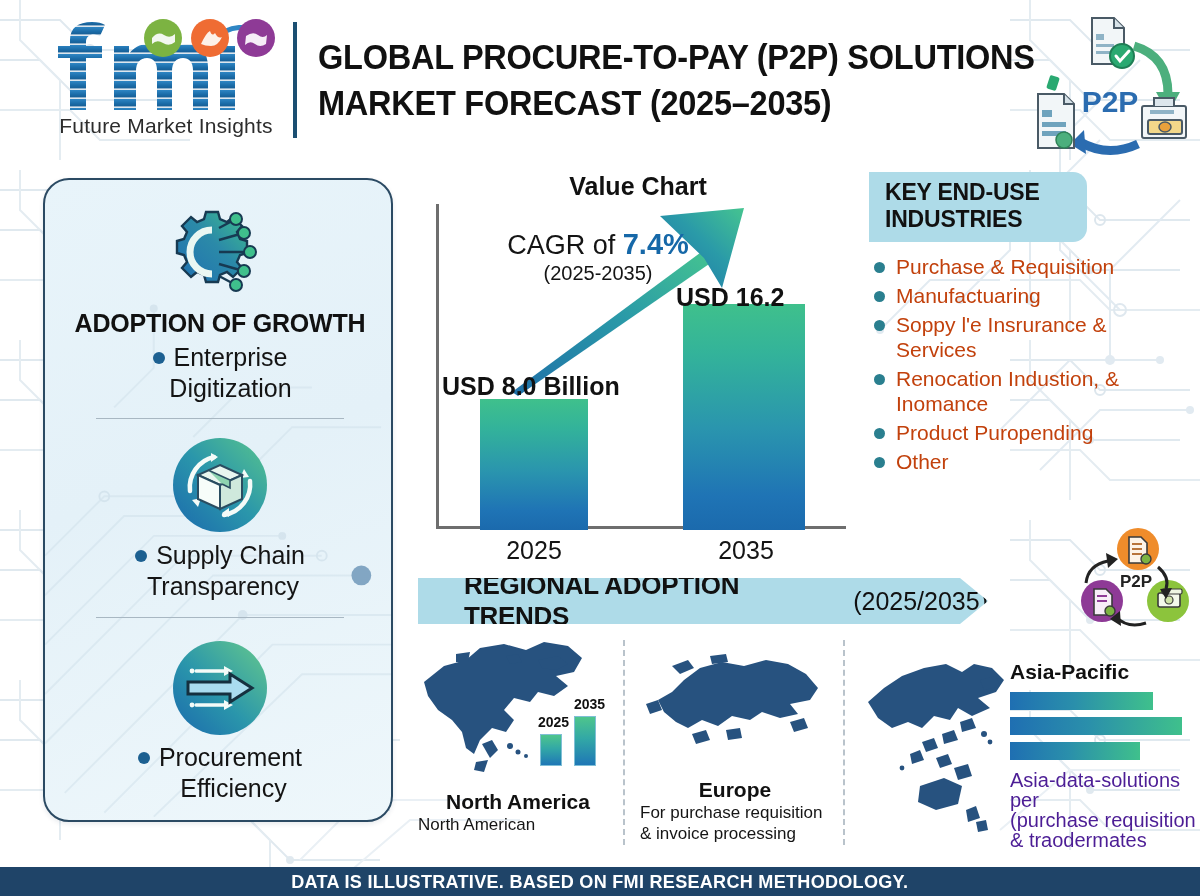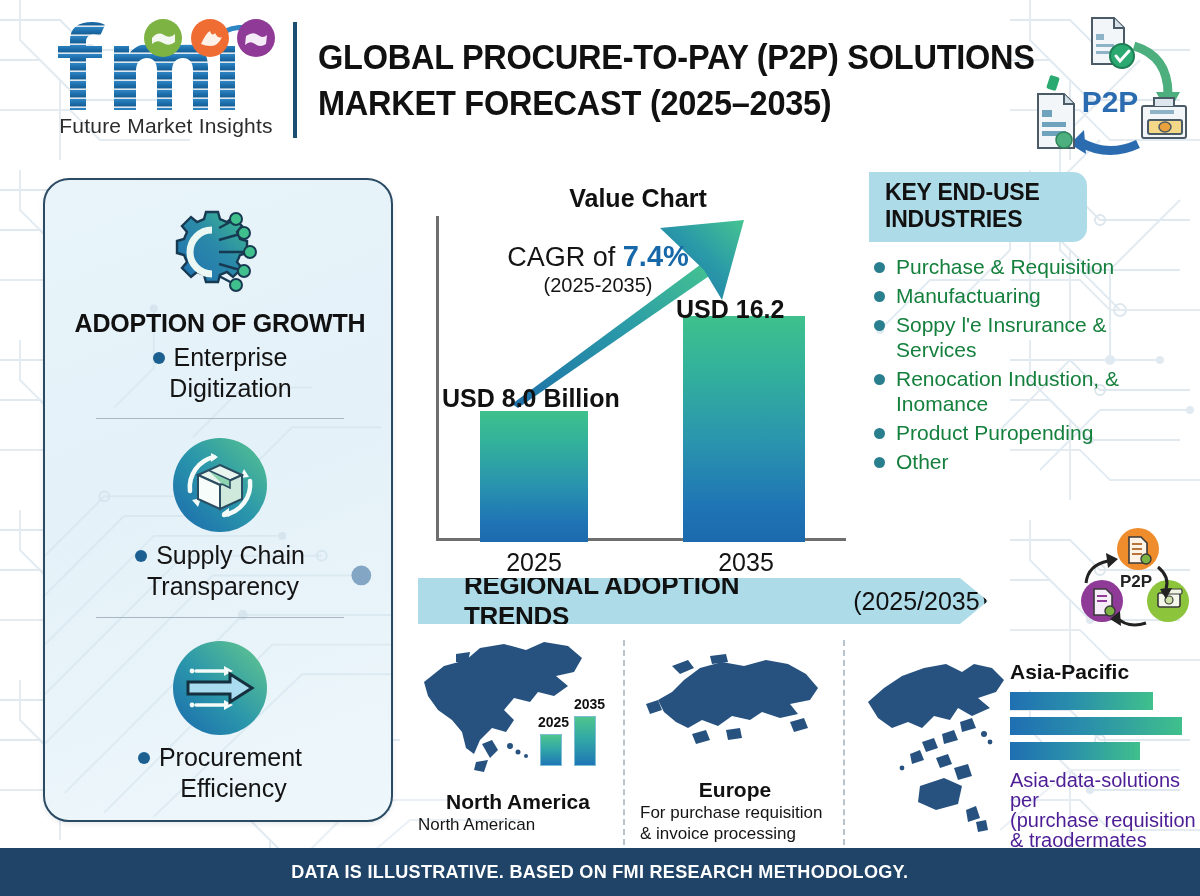--- a/index.html
+++ b/index.html
@@ -59,21 +59,21 @@
   .driver-label .bullet {
     display:inline-block; width:12px; height:12px; border-radius:50%;
     background:#1c6091; margin-right:9px; vertical-align:.10em;
   }
   .divider-line {
     position:absolute; left:51px; width:248px; height:1px;
     background:#a8b7c2;
   }
 
   
-  .chart-block { position:absolute; left:418px; top:184px; width:440px; height:400px; z-index:4; }
+  .chart-block { position:absolute; left:418px; top:172px; width:440px; height:400px; z-index:4; }
   .chart-title {
     position:absolute; left:0; top:0; width:440px; text-align:center;
     font-weight:bold; font-size:25px; color:#111;
   }
   .cagr-text { position:absolute; left:60px; top:56px; width:240px; text-align:center; }
   .cagr-line1 { font-size:27px; color:#141414; white-space:nowrap; }
   .cagr-line1 b { color:#1668a8; font-weight:bold; font-size:29px; }
   .cagr-line2 { font-size:20px; color:#141414; margin-top:1px; }
   .axis-y { position:absolute; left:18px; top:32px; width:3px; height:325px; background:#6e6e6e; }
   .axis-x { position:absolute; left:18px; top:354px; width:410px; height:3px; background:#6e6e6e; }
@@ -100,21 +100,21 @@
   .ind-head {
     position:relative; width:218px;
     background:#aedbe8; border-radius:0 14px 14px 0;
     padding:7px 14px 9px 16px; margin-left:9px;
     font-weight:bold; font-size:23px; line-height:27px; color:#111;
     letter-spacing:-.2px;
   }
   .ind-list { margin:12px 0 0 14px; list-style:none; }
   .ind-list li {
     position:relative; padding-left:22px; margin-bottom:4px;
-    font-size:21px; line-height:25px; color:#15803d;
+    font-size:21px; line-height:25px; color:#c2410c;
   }
   .ind-list li::before {
     content:""; position:absolute; left:0; top:8px;
     width:11px; height:11px; border-radius:50%; background:#2a7f8f;
   }
 
   
   .region-banner {
     position:absolute; left:418px; top:578px; width:570px; height:46px; z-index:4;
     background:#aedbe8;
@@ -133,21 +133,21 @@
   .rg-name { font-weight:bold; font-size:21px; color:#111; text-align:center; }
   .rg-desc { font-size:17px; line-height:21px; color:#151515; }
   .mini-bar { position:absolute; background:linear-gradient(180deg,#4ec58c 0%,#32a8a6 45%,#1f77b6 100%); border:1px solid #7fbfd6; }
   .mini-lab { position:absolute; font-weight:bold; font-size:14px; color:#111; }
   .ap-title { font-weight:bold; font-size:21px; color:#111; }
   .ap-bar { height:18px; background:linear-gradient(90deg,#1f6fb2 0%,#2a8fab 45%,#3fc08c 100%); margin-bottom:7px; }
   .ap-desc { font-size:20px; line-height:20px; color:#4c1d95; }
 
   
   .footer {
-    position:absolute; left:0; bottom:0; width:1200px; height:48px; z-index:7;
+    position:absolute; left:0; bottom:0; width:1200px; height:29px; z-index:7;
     background:#1f4468; display:flex; align-items:center; justify-content:center;
   }
   .footer span {
     font-weight:bold; font-size:19px; color:#ffffff; letter-spacing:.3px;
     transform:scaleX(.95);
   }
 </style>
 </head>
 <body>
 

